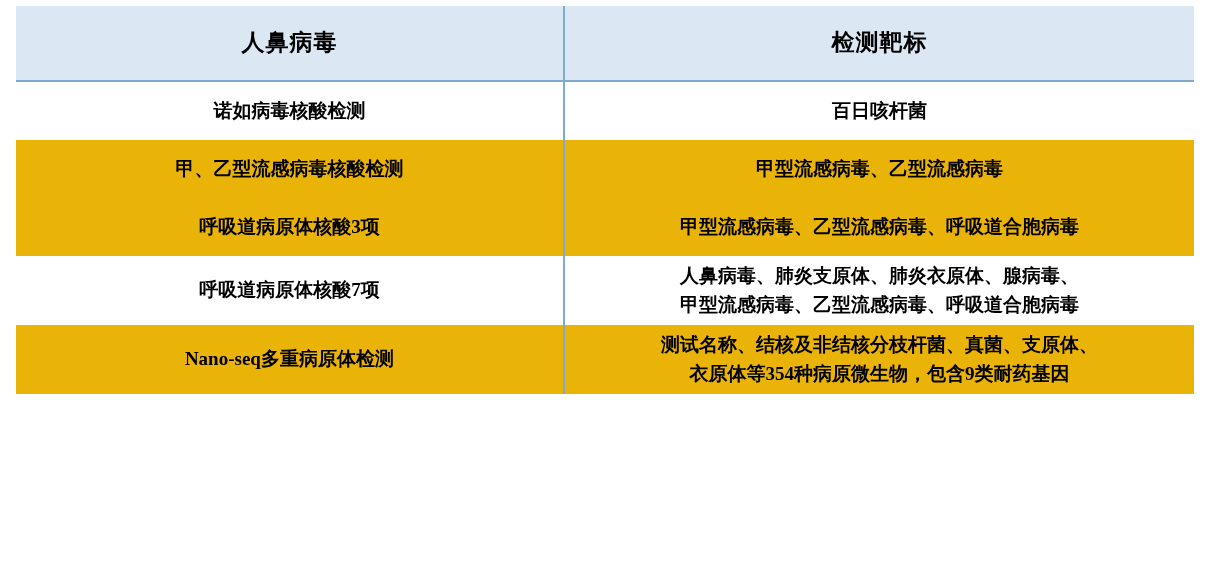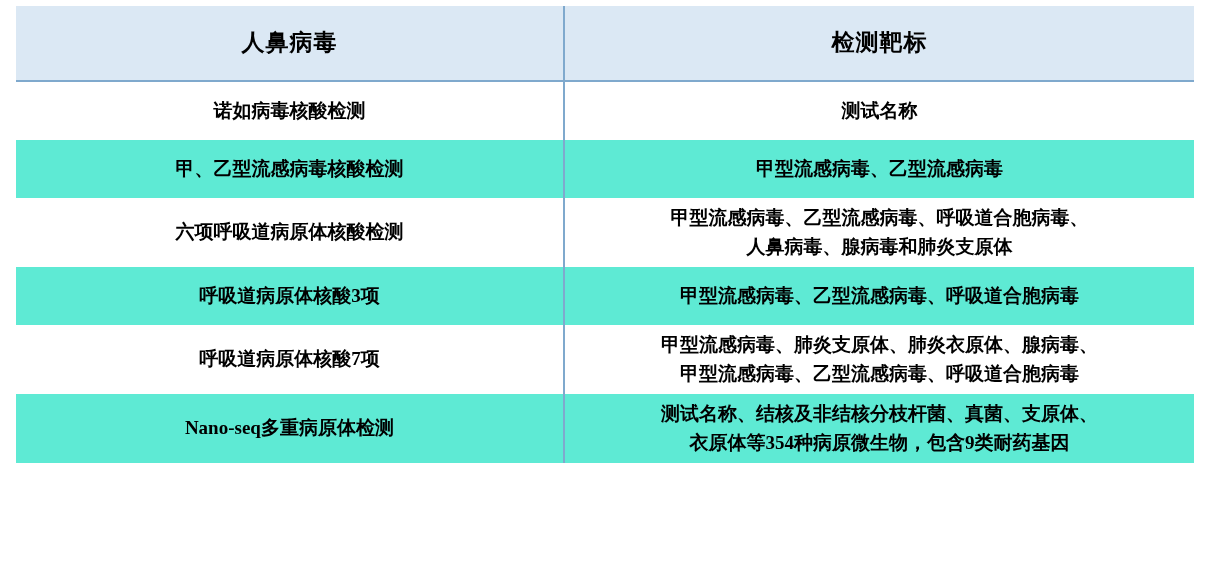--- a/index.html
+++ b/index.html
@@ -46,21 +46,21 @@
   }
   table.data-table tbody td {
     font-size: 19px;
     border-right: none;
   }
   table.data-table tbody td.cell-name {
     border-right: 2px solid #7fa9cd;
     margin-top: 20px;
   }
   tbody tr.row-shade td {
-    background: #5eead4;
+    background: #eab308;
   }
   tbody tr.row-plain td {
     background: #ffffff;
   }
   tbody tr td.cell-name,
   tbody tr td.cell-target {
     height: 46px;
   }
   .latin {
   }
@@ -80,46 +80,39 @@
     <thead>
       <tr>
         <th class="th-left">人鼻病毒</th>
         <th>检测靶标</th>
       </tr>
     </thead>
     <tbody>
       <tr class="row-plain">
         <td class="cell-name">诺如病毒核酸检测</td>
         <td class="cell-target">
-          <span class="line2">测试名称</span>
+          <span class="line2">百日咳杆菌</span>
         </td>
       </tr>
       <tr class="row-shade">
         <td class="cell-name">甲、乙型流感病毒核酸检测</td>
         <td class="cell-target">
           <span class="line2">甲型流感病毒、乙型流感病毒</span>
-        </td>
-      </tr>
-      <tr class="row-plain">
-        <td class="cell-name">六项呼吸道病原体核酸检测</td>
-        <td class="cell-target">
-          <span class="line2">甲型流感病毒、乙型流感病毒、呼吸道合胞病毒、</span>
-          <span class="line2">人鼻病毒、腺病毒和肺炎支原体</span>
         </td>
       </tr>
       <tr class="row-shade">
         <td class="cell-name">呼吸道病原体核酸3项</td>
         <td class="cell-target">
           <span class="line2">甲型流感病毒、乙型流感病毒、呼吸道合胞病毒</span>
         </td>
       </tr>
       <tr class="row-plain">
         <td class="cell-name">呼吸道病原体核酸7项</td>
         <td class="cell-target">
-          <span class="line2">甲型流感病毒、肺炎支原体、肺炎衣原体、腺病毒、</span>
+          <span class="line2">人鼻病毒、肺炎支原体、肺炎衣原体、腺病毒、</span>
           <span class="line2">甲型流感病毒、乙型流感病毒、呼吸道合胞病毒</span>
         </td>
       </tr>
       <tr class="row-shade">
         <td class="cell-name latin">Nano-seq多重病原体检测</td>
         <td class="cell-target">
           <span class="line2">测试名称、结核及非结核分枝杆菌、真菌、支原体、</span>
           <span class="line2">衣原体等354种病原微生物，包含9类耐药基因</span>
         </td>
       </tr>

